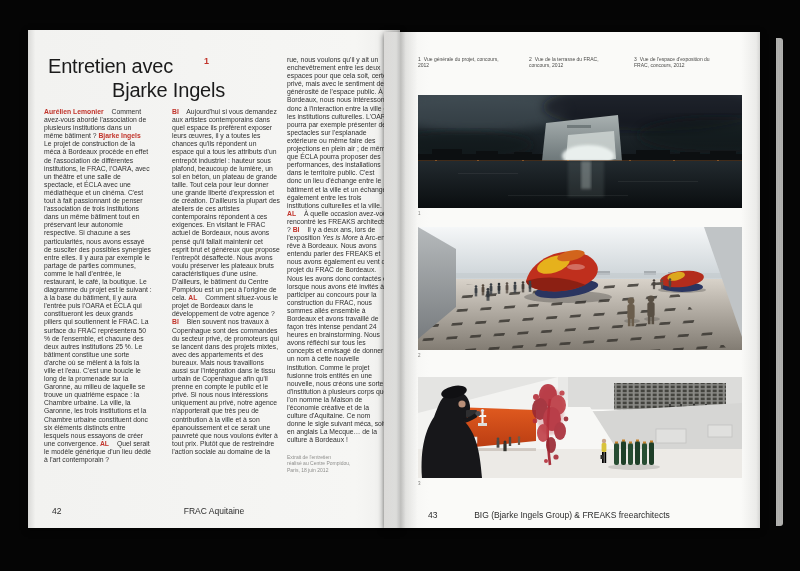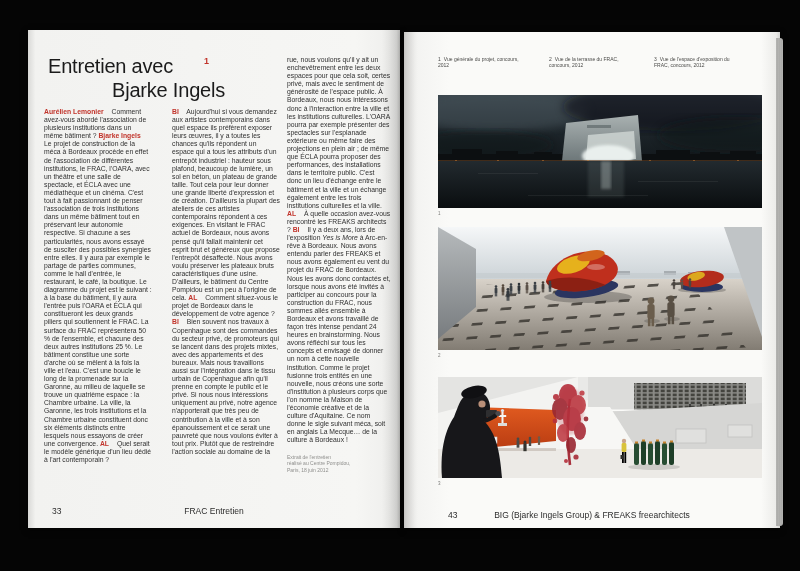--- a/index.html
+++ b/index.html
@@ -2,21 +2,21 @@
 <html><head>
 <meta charset="utf-8">
 <style>
   html,body{margin:0;padding:0;background:#060606;}
   #stage{position:relative;width:800px;height:571px;background:#050505;overflow:hidden;
          font-family:"Liberation Sans","DejaVu Sans",sans-serif;}
   .page{position:absolute;}
   #left-page{left:28px;top:30px;width:372px;height:498px;
     background:linear-gradient(to right,#d9d9d7 0,#f2f2f0 2%,#f6f6f4 88%,#efefed 97%,#e2e2e0 100%);
     box-shadow:0 2px 6px rgba(0,0,0,.6);}
-  #right-page{left:404px;top:32px;width:376px;height:496px;
+  #right-page{left:384px;top:32px;width:376px;height:496px;
     background:linear-gradient(to right,#dedddb 0,#f3f3f1 3%,#fafaf8 12%,#fafaf8 95%,#ebebe9 99%,#d5d5d3 100%);
     box-shadow:0 2px 6px rgba(0,0,0,.6);}
   #gutter{position:absolute;left:382px;top:30px;width:36px;height:498px;pointer-events:none;
     background:linear-gradient(to right,rgba(0,0,0,0) 0,rgba(0,0,0,.10) 40%,rgba(0,0,0,.22) 52%,rgba(0,0,0,.08) 66%,rgba(0,0,0,0) 100%);}
   #page-edge{position:absolute;left:776px;top:38px;width:7px;height:488px;border-radius:0 3px 3px 0;
     background:repeating-linear-gradient(to right,#c9c9c7 0,#9a9a98 1px,#c0c0be 2px);}
   .title{position:absolute;font-size:20px;color:#1b1b1b;letter-spacing:-.2px;}
   .title-num{position:absolute;font-size:9px;font-weight:bold;color:#c1332a;}
   .col{position:absolute;width:108px;font-size:6.8px;line-height:8.1px;color:#303030;}
   .speaker{color:#c1332a;font-weight:bold;margin-right:6px;}
@@ -43,22 +43,22 @@
     <div class="col" style="left:16px;top:78px;"><span class="speaker">Aurélien Lemonier</span> <span>Comment avez-vous abordé l'association de plusieurs institutions dans un même bâtiment ?</span> <span class="speaker">Bjarke Ingels</span> <span>Le projet de construction de la méca à Bordeaux procède en effet de l'association de différentes institutions, le FRAC, l'OARA, avec un théâtre et une salle de spectacle, et ÉCLA avec une médiathèque et un cinéma. C'est tout à fait passionnant de penser l'association de trois institutions dans un même bâtiment tout en préservant leur autonomie respective. Si chacune a ses particularités, nous avons essayé de susciter des possibles synergies entre elles. Il y aura par exemple le partage de parties communes, comme le hall d'entrée, le restaurant, le café, la boutique. Le diagramme du projet est le suivant : à la base du bâtiment, il y aura l'entrée puis l'OARA et ÉCLA qui constitueront les deux grands piliers qui soutiennent le FRAC. La surface du FRAC représentera 50 % de l'ensemble, et chacune des deux autres institutions 25 %. Le bâtiment constitue une sorte d'arche où se mêlent à la fois la ville et l'eau. C'est une boucle le long de la promenade sur la Garonne, au milieu de laquelle se trouve un quatrième espace : la Chambre urbaine. La ville, la Garonne, les trois institutions et la Chambre urbaine constituent donc six éléments distincts entre lesquels nous essayons de créer une convergence.</span> <span class="speaker">AL</span> <span>Quel serait le modèle générique d'un lieu dédié à l'art contemporain ?</span> </div>
     <div class="col" style="left:144px;top:78px;"><span class="speaker">BI</span> <span>Aujourd'hui si vous demandez aux artistes contemporains dans quel espace ils préfèrent exposer leurs œuvres, il y a toutes les chances qu'ils répondent un espace qui a tous les attributs d'un entrepôt industriel : hauteur sous plafond, beaucoup de lumière, un sol en béton, un plateau de grande taille. Tout cela pour leur donner une grande liberté d'expression et de création. D'ailleurs la plupart des ateliers de ces artistes contemporains répondent à ces exigences. En visitant le FRAC actuel de Bordeaux, nous avons pensé qu'il fallait maintenir cet esprit brut et généreux que propose l'entrepôt désaffecté. Nous avons voulu préserver les plateaux bruts caractéristiques d'une usine. D'ailleurs, le bâtiment du Centre Pompidou est un peu à l'origine de cela.</span> <span class="speaker">AL</span> <span>Comment situez-vous le projet de Bordeaux dans le développement de votre agence ?</span> <span class="speaker">BI</span> <span>Bien souvent nos travaux à Copenhague sont des commandes du secteur privé, de promoteurs qui se lancent dans des projets mixtes, avec des appartements et des bureaux. Mais nous travaillons aussi sur l'intégration dans le tissu urbain de Copenhague afin qu'il prenne en compte le public et le privé. Si nous nous intéressions uniquement au privé, notre agence n'apporterait que très peu de contribution à la ville et à son épanouissement et ce serait une pauvreté que nous voulons éviter à tout prix. Plutôt que de restreindre l'action sociale au domaine de la</span> </div>
     <div class="col" style="left:259px;top:26px;width:104px;"><span>rue, nous voulons qu'il y ait un enchevêtrement entre les deux espaces pour que cela soit, certes privé, mais avec le sentiment de générosité de l'espace public. À Bordeaux, nous nous intéressons donc à l'interaction entre la ville et les institutions culturelles. L'OARA pourra par exemple présenter des spectacles sur l'esplanade extérieure ou même faire des projections en plein air ; de même que ÉCLA pourra proposer des performances, des installations dans le territoire public. C'est donc un lieu d'échange entre le bâtiment et la ville et un échange également entre les trois institutions culturelles et la ville.</span> <span class="speaker">AL</span> <span>À quelle occasion avez-vous rencontré les FREAKS architects ?</span> <span class="speaker">BI</span> <span>Il y a deux ans, lors de l'exposition</span> <span class="italic">Yes is More</span> <span>à Arc-en-rêve à Bordeaux. Nous avons entendu parler des FREAKS et nous avons également eu vent du projet du FRAC de Bordeaux. Nous les avons donc contactés et, lorsque nous avons été invités à participer au concours pour la construction du FRAC, nous sommes allés ensemble à Bordeaux et avons travaillé de façon très intense pendant 24 heures en brainstorming. Nous avons réfléchi sur tous les concepts et envisagé de donner un nom à cette nouvelle institution. Comme le projet fusionne trois entités en une nouvelle, nous créons une sorte d'institution à plusieurs corps que l'on nomme la Maison de l'économie créative et de la culture d'Aquitaine. Ce nom donne le sigle suivant méca, soit en anglais La Mecque… de la culture à Bordeaux !</span> </div>
 
     <div class="footnote" style="left:259px;top:424px;">
       <span style="display:block">Extrait de l'entretien</span>
       <span style="display:block">réalisé au Centre Pompidou,</span>
       <span style="display:block">Paris, 18 juin 2012</span>
     </div>
 
-    <div class="footer-num" style="left:24px;top:476px;">33</div>
-    <div class="footer-title" style="left:0;top:476px;width:372px;">FRAC Entretien</div>
+    <div class="footer-num" style="left:24px;top:476px;">42</div>
+    <div class="footer-title" style="left:0;top:476px;width:372px;">FRAC Aquitaine</div>
   </div>
 
   <div id="right-page" class="page">
     <div class="caption" style="left:34px;top:24px;">
       <span class="cap-num">1</span><span>Vue générale du projet, concours, 2012</span>
     </div>
     <div class="caption" style="left:145px;top:24px;">
       <span class="cap-num">2</span><span>Vue de la terrasse du FRAC, concours, 2012</span>
     </div>
     <div class="caption" style="left:250px;top:24px;">

